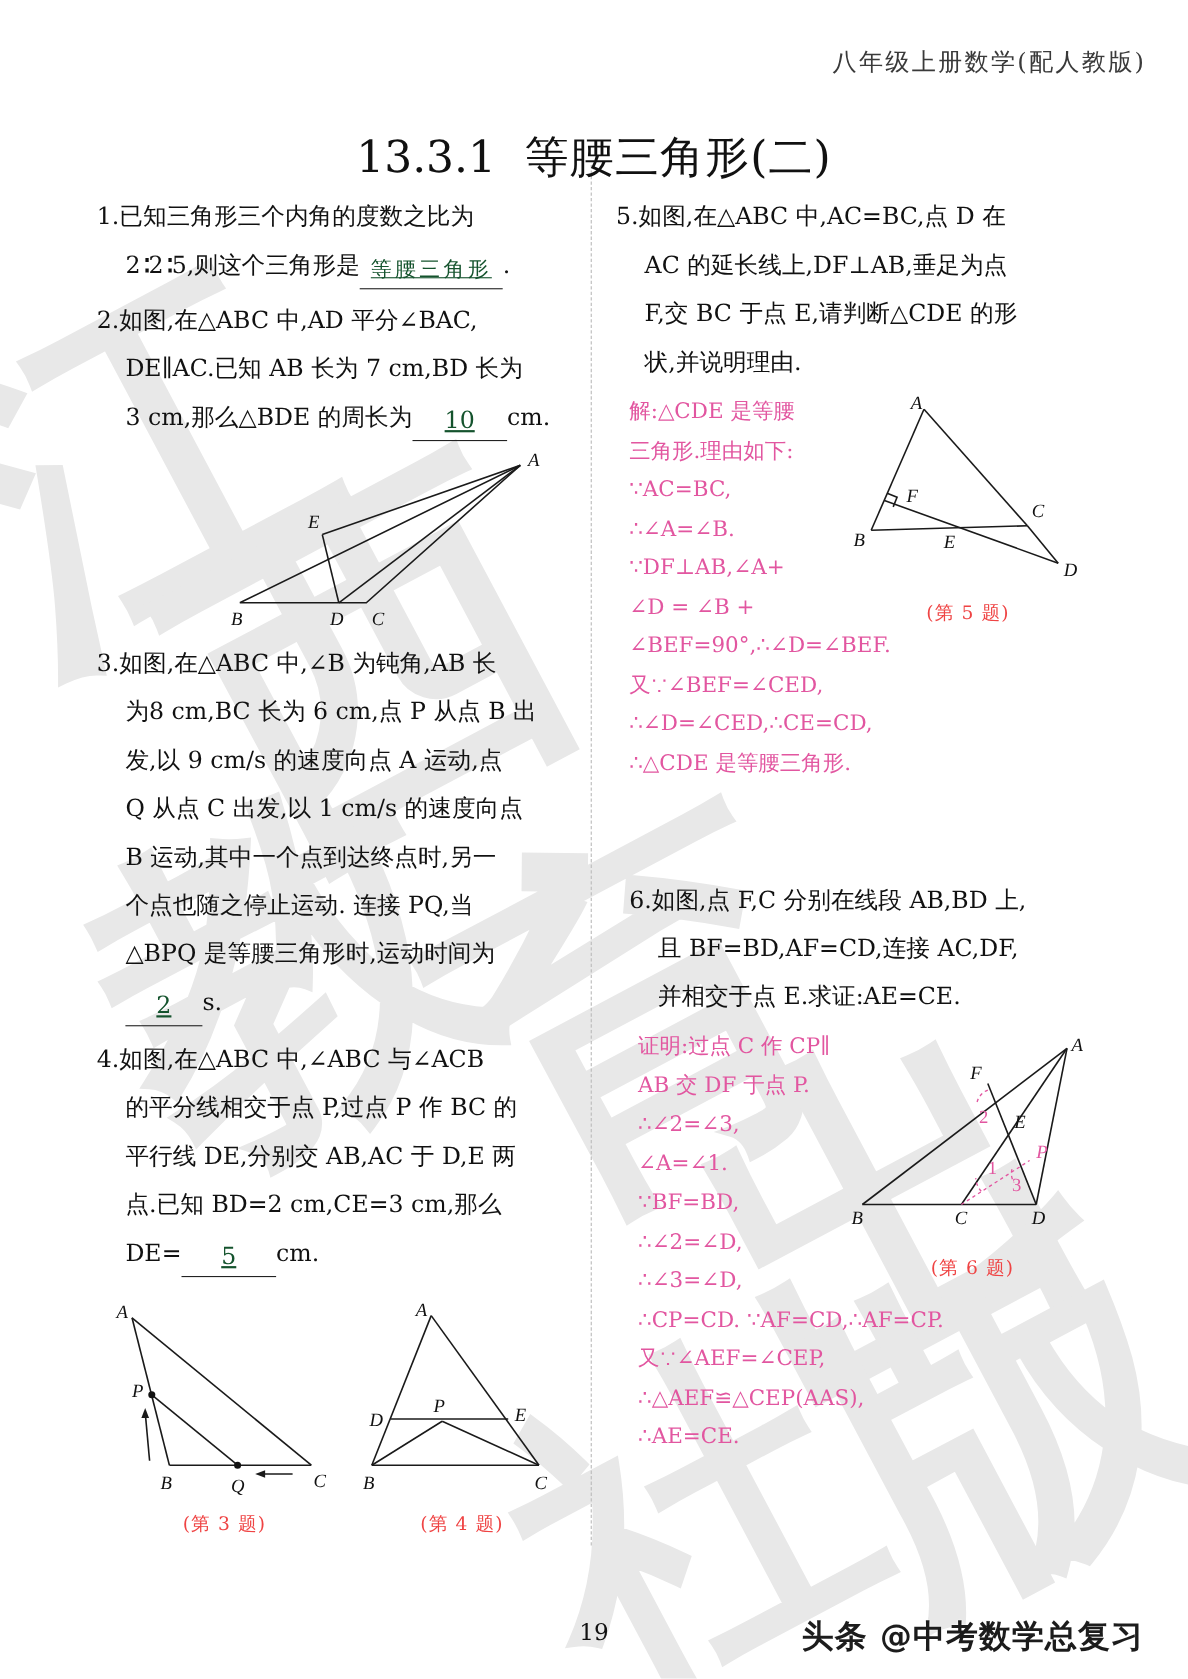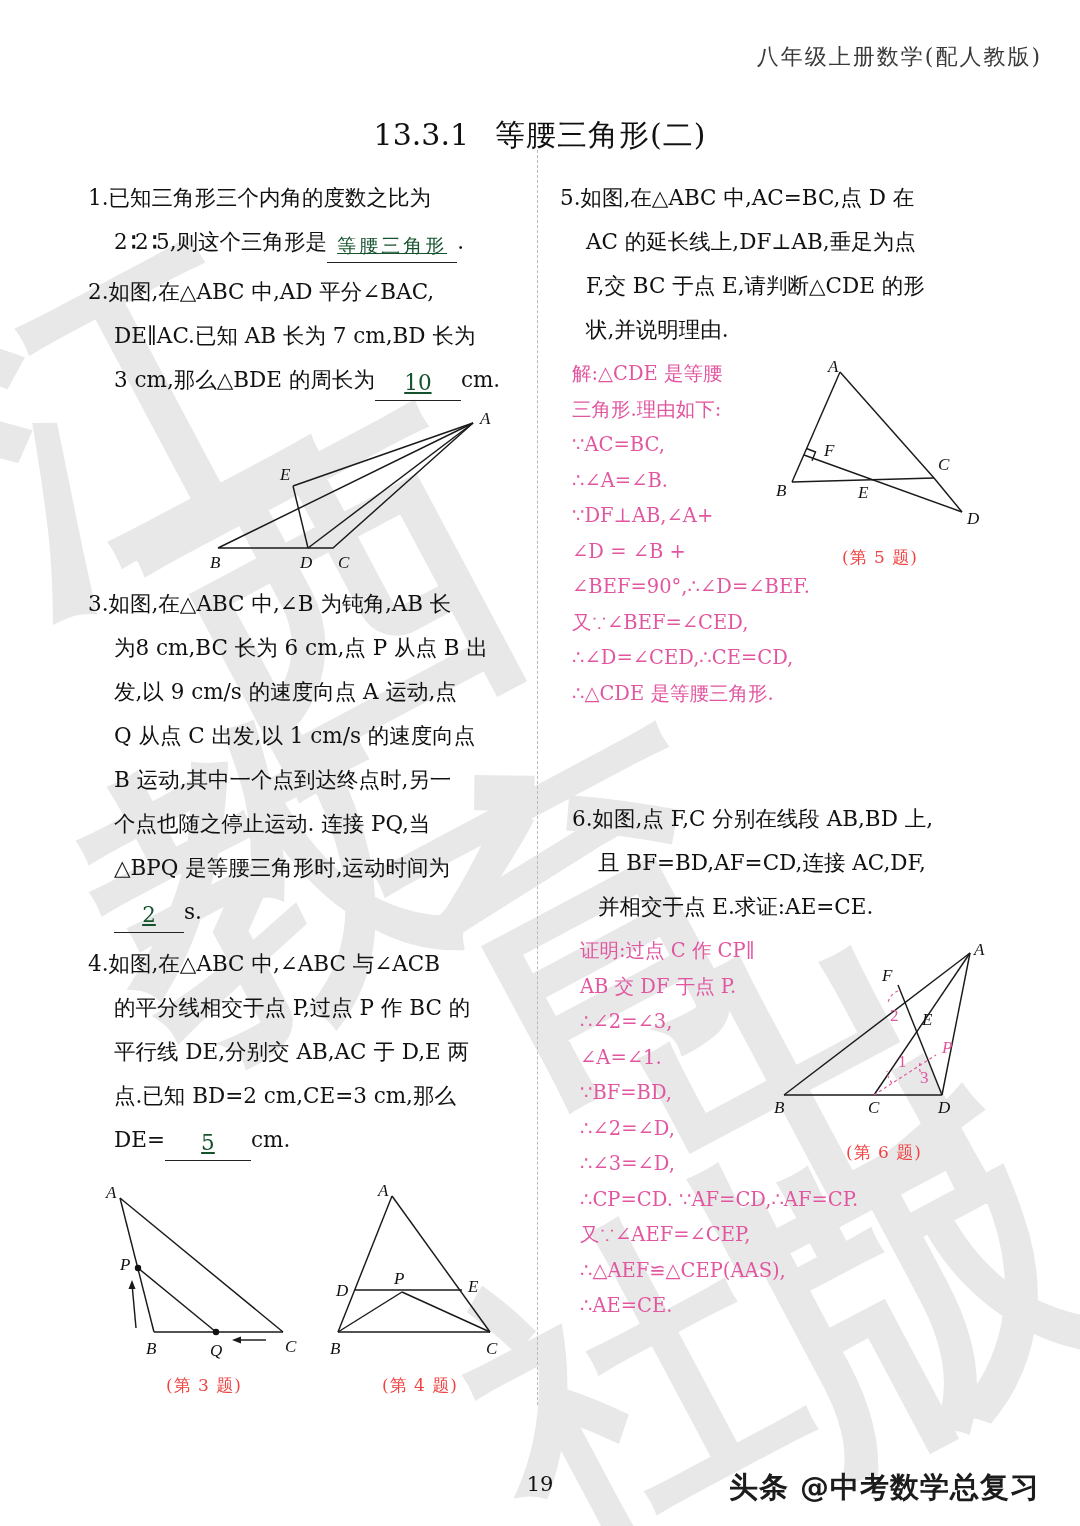--- a/index.html
+++ b/index.html
@@ -32,21 +32,21 @@
   
   .hdr{
     position:absolute;top:42px;right:38px;
     font-family:"DejaVu Serif","Liberation Serif",serif;
     font-size:22px;letter-spacing:2px;color:#3a3a3a;
     z-index:3;
   }
   .title{
     position:absolute;top:115px;left:0;width:1080px;
     text-align:center;
-    font-size:30px;letter-spacing:1px;
+    font-size:40px;letter-spacing:1px;
     font-family:"DejaVu Serif","Liberation Serif",serif;
     color:#111;
     z-index:3;
   }
   .title .num{letter-spacing:0px;}
   .title .sp{display:inline-block;width:26px;}
 
   
   .col{position:absolute;top:176px;z-index:2;}
   .col-left{left:88px;width:432px;}

